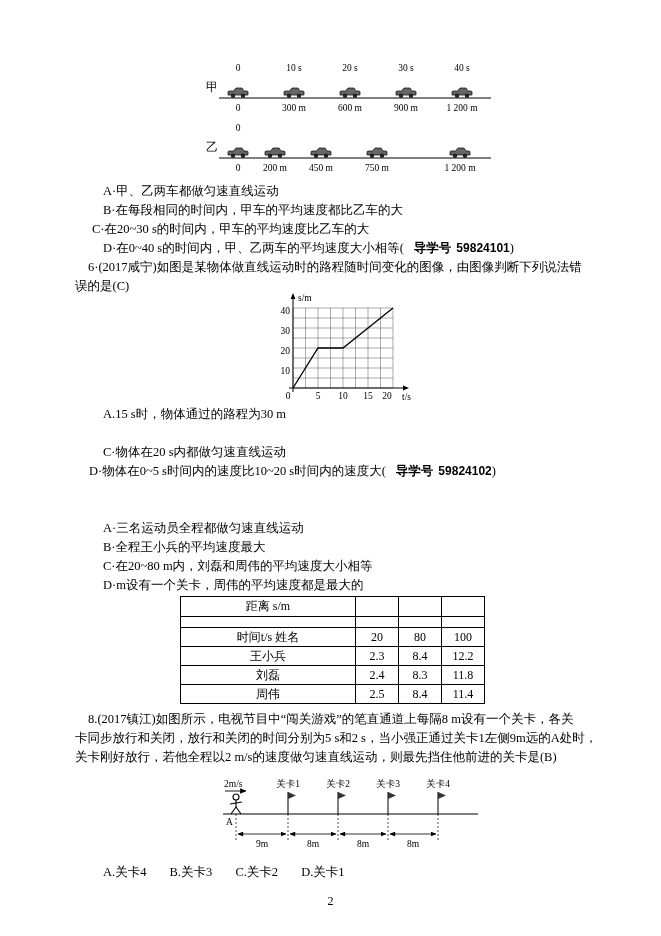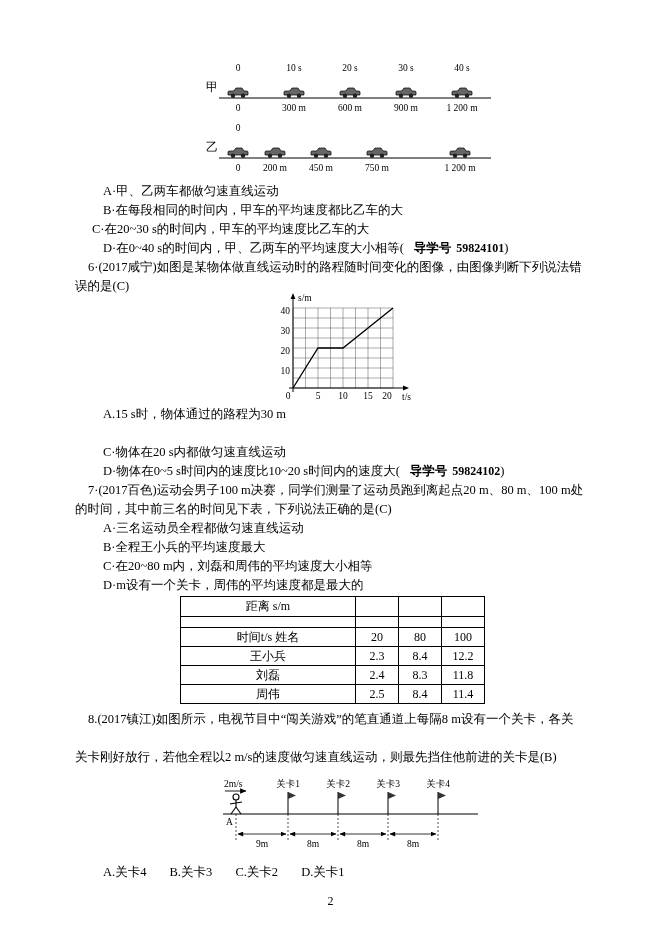--- a/index.html
+++ b/index.html
@@ -6,21 +6,21 @@
   html,body { background:#ffffff; }
   .page {
     position:relative; width:661px; height:936px; background:#fff;
     font-family:"Liberation Serif","DejaVu Serif",serif; color:#000; overflow:hidden;
   }
   .abs { position:absolute; }
   .tline {
     position:absolute; font-size:12.5px; line-height:16px; white-space:pre; color:#000;
   }
   .dxh { font-weight:bold; margin-left:10px; }
-  .code { font-weight:bold; margin-left:5px; font-family:Liberation Serif, serif; font-size:12px; }
+  .code { font-weight:bold; margin-left:5px; font-family:Liberation Sans, sans-serif; font-size:12px; }
   .dtable {
     position:absolute; left:180px; top:596px; border-collapse:collapse;
     font-size:12px; table-layout:fixed;
   }
   .dtable td { border:1px solid #000; text-align:center; padding:0 3px; height:19px; overflow:hidden; }
   .dtable .c1 { width:175px; }
   .dtable .cnum { width:43px; }
   .dtable tr.rtop td { height:20px; }
   .dtable tr.thin td { height:11px; }
   svg text { font-family:"Liberation Serif","DejaVu Serif",serif; font-size:9.5px; fill:#000; }
@@ -126,24 +126,22 @@
     <text x="25" y="26" text-anchor="end">40</text>
     <text x="23" y="111" text-anchor="middle">0</text>
     <text x="53" y="111" text-anchor="middle">5</text>
     <text x="78" y="111" text-anchor="middle">10</text>
     <text x="103" y="111" text-anchor="middle">15</text>
     <text x="122" y="111" text-anchor="middle">20</text>
   </svg>
 
   <div class="tline" style="left:103px;top:406px">A.15 s时，物体通过的路程为30 m</div>
   <div class="tline" style="left:103px;top:444px">C·物体在20 s内都做匀速直线运动</div>
-  <div class="tline" style="left:103px;top:463px"><span>D·物体在0~5 s时间内的速度比10~20 s时间内的速度大(</span><span class="dxh">导学号</span><span class="code">59824102</span><span>)</span></div>
-
-  <div class="tline" style="left:88px;top:482px">7·(2017百色)运动会男子100 m决赛，同学们测量了运动员跑到离起点20 m、80 m、100 m处</div>
-  <div class="tline" style="left:75px;top:501px">的时间，其中前三名的时间见下表，下列说法正确的是(C)</div>
+  <div class="tline" style="left:89px;top:463px"><span>D·物体在0~5 s时间内的速度比10~20 s时间内的速度大(</span><span class="dxh">导学号</span><span class="code">59824102</span><span>)</span></div>
+
 
   <div class="tline" style="left:103px;top:520px">A·三名运动员全程都做匀速直线运动</div>
   <div class="tline" style="left:103px;top:539px">B·全程王小兵的平均速度最大</div>
   <div class="tline" style="left:103px;top:558px">C·在20~80 m内，刘磊和周伟的平均速度大小相等</div>
   <div class="tline" style="left:103px;top:577px">D·m设有一个关卡，周伟的平均速度都是最大的</div>
 
   <table class="dtable">
     <tbody>
       <tr class="rtop">
         <td class="c1">距离 s/m</td>
@@ -178,20 +176,21 @@
       <tr>
         <td>周伟</td>
         <td>2.5</td>
         <td>8.4</td>
         <td>11.4</td>
       </tr>
     </tbody>
   </table>
 
   <div class="tline" style="left:88px;top:711px">8.(2017镇江)如图所示，电视节目中“闯关游戏”的笔直通道上每隔8 m设有一个关卡，各关</div>
+  <div class="tline" style="left:75px;top:730px">卡同步放行和关闭，放行和关闭的时间分别为5 s和2 s，当小强正通过关卡1左侧9m远的A处时，</div>
   <div class="tline" style="left:75px;top:749px">关卡刚好放行，若他全程以2 m/s的速度做匀速直线运动，则最先挡住他前进的关卡是(B)</div>
 
   <svg class="abs" style="left:223px;top:778px" width="255" height="84" viewBox="0 0 255 84">
     <defs>
       <marker id="arrR" markerWidth="8" markerHeight="8" refX="6.5" refY="3" orient="auto">
         <path d="M0,0 L7,3 L0,6 Z" fill="#000"></path>
       </marker>
       <marker id="arrL" markerWidth="8" markerHeight="8" refX="0.5" refY="3" orient="auto">
         <path d="M7,0 L0,3 L7,6 Z" fill="#000"></path>
       </marker>

